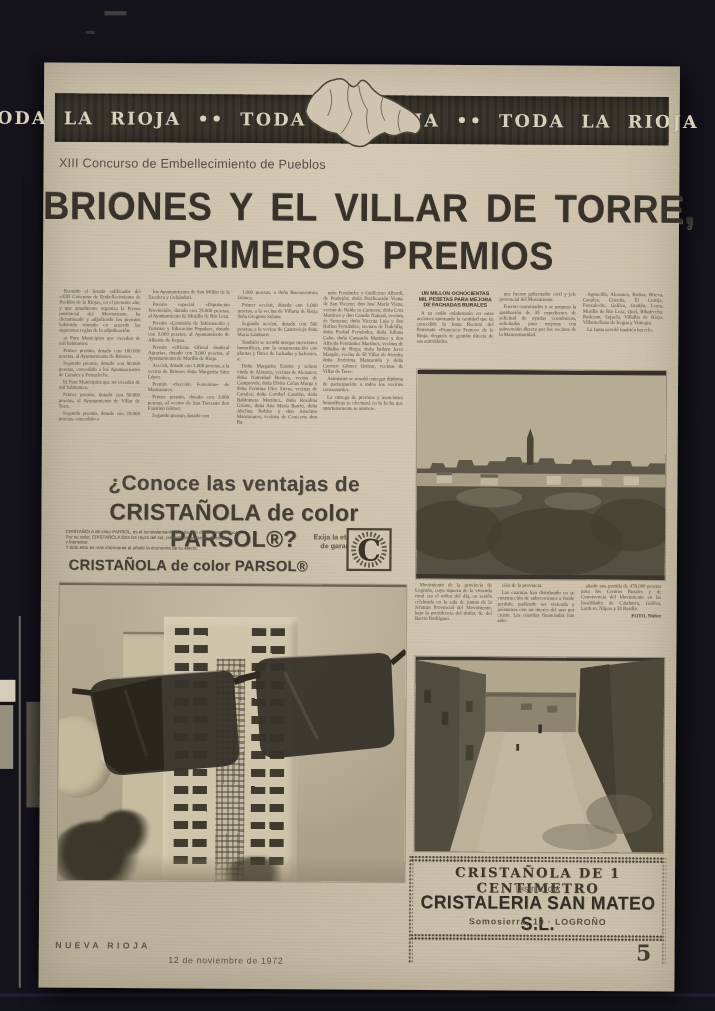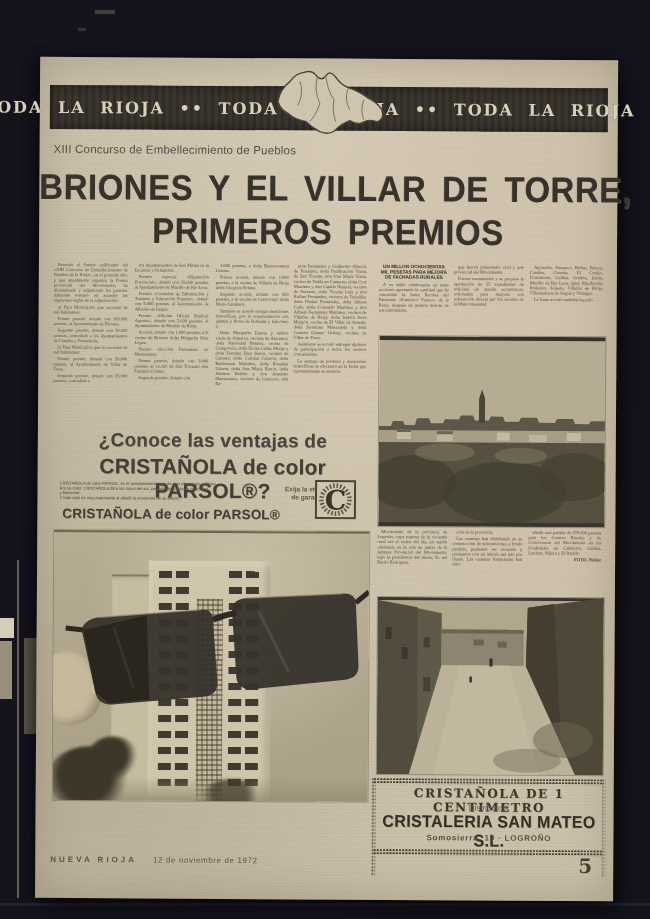--- a/index.html
+++ b/index.html
@@ -89,21 +89,21 @@
   .dist{position:absolute;left:340px;width:227px;text-align:center;color:#3e382c;}
   .dist-product{top:727px;font-family:"DejaVu Serif",serif;font-weight:700;font-size:12px;
          letter-spacing:1.6px;text-shadow:.5px .5px 0 rgba(62,56,44,.35);}
   .dist-role{top:744px;font-size:8px;color:#5c564a;}
   .dist-co{top:754px;font-size:16px;font-weight:700;letter-spacing:.4px;color:#332f26;
          transform:scaleY(1.06);text-shadow:.5px .5px 0 rgba(51,47,38,.3);}
   .dist-addr{top:774px;font-size:8px;font-weight:700;letter-spacing:.8px;color:#555043;}
   
   .pfooter{position:absolute;left:15px;top:798px;font-size:8px;color:#5a544a;display:flex;gap:16px;}
   .pname{font-weight:700;letter-spacing:3px;}
-  .pdate{letter-spacing:.6px;}
+  .pdate{letter-spacing:.6px;margin-top:13px;}
   .pagenum{position:absolute;left:543px;top:794px;font-family:"DejaVu Serif",serif;
          font-weight:700;font-size:20px;color:#453f33;}
 </style>
 </head>
 <body>
 
 <div class="canvas">
 
   <div class="art" style="left:0;top:618px;width:14px;height:20px;background:#d6cdb8;"></div>
   <div class="art" style="left:0;top:641px;width:12px;height:58px;background:#97907c;"></div>

